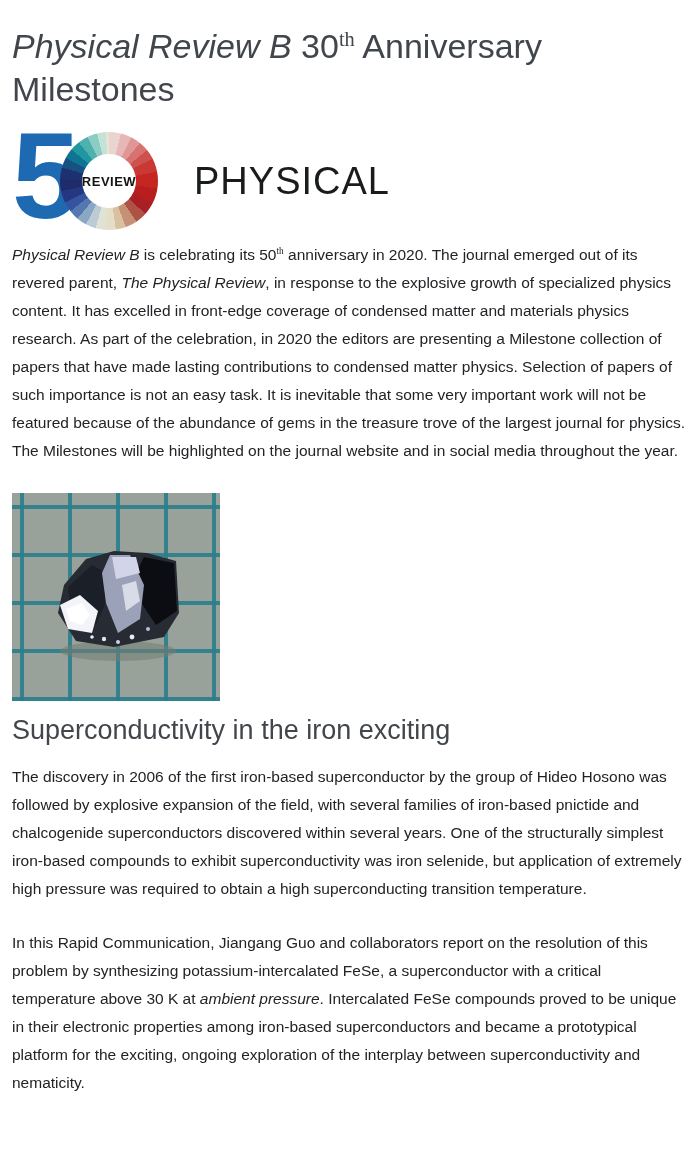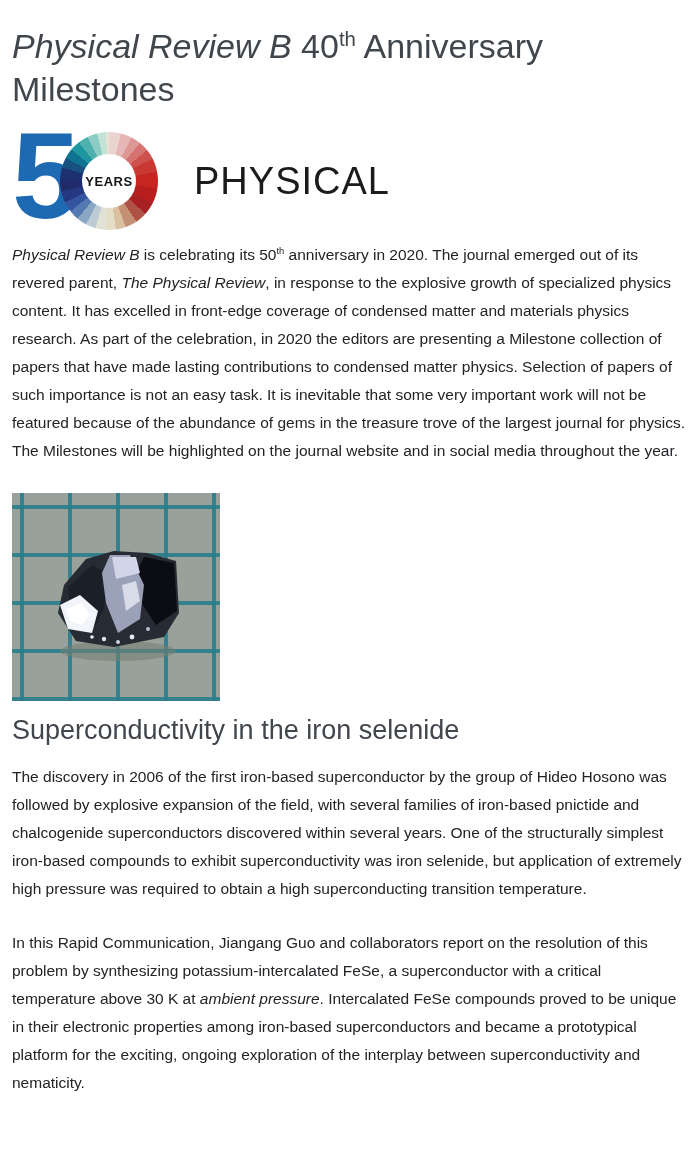--- a/index.html
+++ b/index.html
@@ -2,21 +2,21 @@
 <html><head>
 <meta charset="utf-8">
 <style>
   html,body{margin:0;padding:0;background:#fff;}
   body{width:700px;font-family:"Liberation Sans",sans-serif;color:#222;}
   .content{padding:14px 12px 0 12px;}
 
   h1{font-size:34px;line-height:43px;font-weight:300;color:#41464c;margin:4px 0 20px 0;letter-spacing:0;}
   .it{font-style:italic;}
   .b{font-weight:bold;}
-  .sup{font-size:.6em;vertical-align:.6em;}
+  .sup{font-size:.6em;vertical-align:.6em;font-family:Liberation Serif, serif;}
   .sub{font-size:.62em;vertical-align:-.25em;}
 
   
   .logo-row{display:flex;align-items:center;margin:0 0 6px 0;height:100px;}
   .logo-mark{position:relative;width:152px;height:100px;flex:none;}
   .logo-five{position:absolute;left:0;top:-10px;font-size:122px;line-height:110px;font-weight:700;color:#1d6ab3;font-family:"Liberation Sans",sans-serif;}
   .logo-ring{position:absolute;left:48px;top:1px;width:98px;height:98px;border-radius:50%;
     background:conic-gradient(#ead4d0 0 14deg,#e7b6b6 14deg 27deg,#de9795 27deg 39deg,#d67371 39deg 51deg,
     #cf514d 51deg 63deg,#ca3833 63deg 79deg,#c62622 79deg 99deg,#b81e1e 99deg 117deg,#a82023 117deg 132deg,
     #ad5244 132deg 146deg,#c49176 146deg 160deg,#d8c0a0 160deg 172deg,#e5dec7 172deg 184deg,#dfe2d4 184deg 196deg,
@@ -40,27 +40,27 @@
       repeating-linear-gradient(to bottom, rgba(42,125,139,0) 0 12px, rgba(42,125,139,.9) 12px 16px, rgba(42,125,139,0) 16px 48px);}
   .figure svg{position:absolute;left:40px;top:52px;}
 
   h2{font-size:27px;line-height:34px;font-weight:300;color:#41464c;margin:10px 0 16px 0;}
 </style>
 </head>
 <body>
 
 <div class="content">
 
-  <h1><span class="it">Physical Review B</span><span> 40</span><span class="sup">th</span><span> Anniversary Milestones</span></h1>
+  <h1><span class="it">Physical Review B</span><span> 30</span><span class="sup">th</span><span> Anniversary Milestones</span></h1>
 
   <div class="logo-row">
     <div class="logo-mark">
       <div class="logo-five">5</div>
       <div class="logo-ring">
-        <div class="logo-ring-center">YEARS</div>
+        <div class="logo-ring-center">REVIEW</div>
       </div>
     </div>
     <div class="logo-word">
       <div>PHYSICAL</div>
     </div>
   </div>
 
   <div class="bodytext">
     <p class="lead"><span class="it">Physical Review B</span><span> is celebrating its 50</span><span class="sup">th</span><span> anniversary in 2020. The journal emerged out of its revered parent, </span><span class="it">The Physical Review</span><span>, in response to the explosive growth of specialized physics content. It has excelled in front-edge coverage of condensed matter and materials physics research. As part of the celebration, in 2020 the editors are presenting a Milestone collection of papers that have made lasting contributions to condensed matter physics. Selection of papers of such importance is not an easy task. It is inevitable that some very important work will not be featured because of the abundance of gems in the treasure trove of the largest journal for physics. The Milestones will be highlighted on the journal website and in social media throughout the year.</span></p>
 
@@ -76,19 +76,19 @@
         <polygon points="8,60 28,50 46,66 40,88 16,84" fill="#f2f4fa"></polygon>
         <polygon points="14,64 30,58 38,70 30,80 18,76" fill="#ffffff"></polygon>
         <circle cx="52" cy="94" r="2.2" fill="#dfe3ee"></circle>
         <circle cx="66" cy="97" r="2" fill="#cdd2e0"></circle>
         <circle cx="80" cy="92" r="2.4" fill="#e8ebf5"></circle>
         <circle cx="96" cy="84" r="2" fill="#b9bfd2"></circle>
         <circle cx="40" cy="92" r="1.8" fill="#eef0f8"></circle>
       </svg>
     </div>
 
-    <h2><span><span>Superconductivity in the iron selenide</span></span><br></h2>
+    <h2><span><span>Superconductivity in the iron exciting</span></span><br></h2>
 
     <p>The discovery in 2006 of the first iron-based superconductor by the group of Hideo Hosono was followed by explosive expansion of the field, with several families of iron-based pnictide and chalcogenide superconductors discovered within several years. One of the structurally simplest iron-based compounds to exhibit superconductivity was iron selenide, but application of extremely high pressure was required to obtain a high superconducting transition temperature.</p>
     <p><span>In this Rapid Communication, Jiangang Guo and collaborators report on the resolution of this problem by synthesizing potassium-intercalated FeSe, a superconductor with a critical temperature above 30 K at </span><span class="it">ambient pressure</span><span>. Intercalated FeSe compounds proved to be unique in their electronic properties among iron-based superconductors and became a prototypical platform for the exciting, ongoing exploration of the interplay between superconductivity and nematicity.</span></p>
   </div>
 
 </div>
 
 </body></html>

